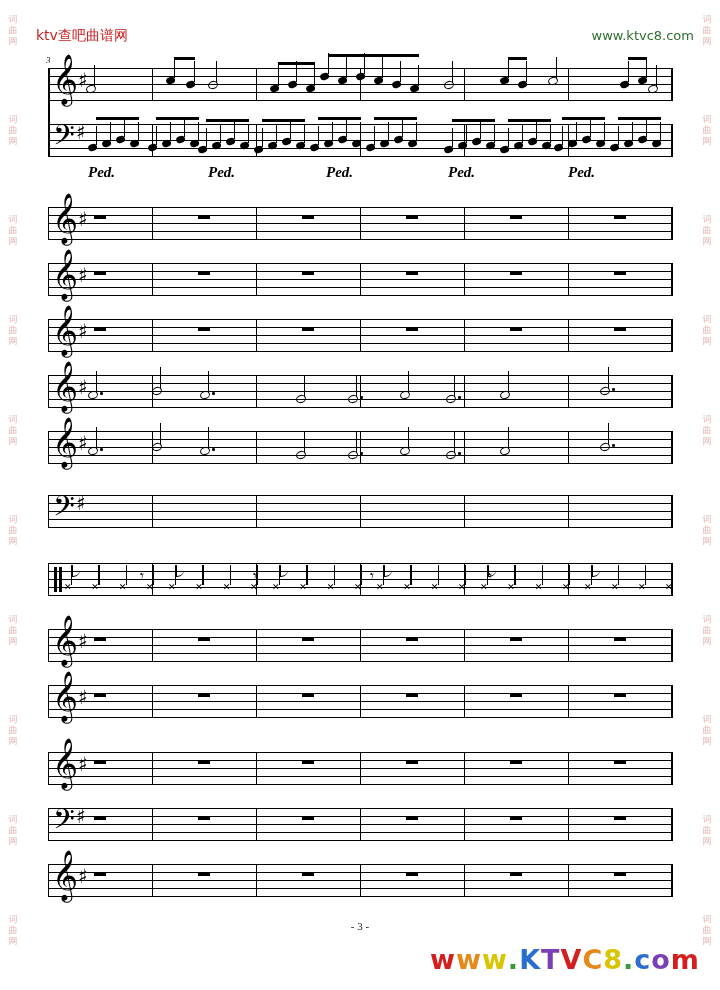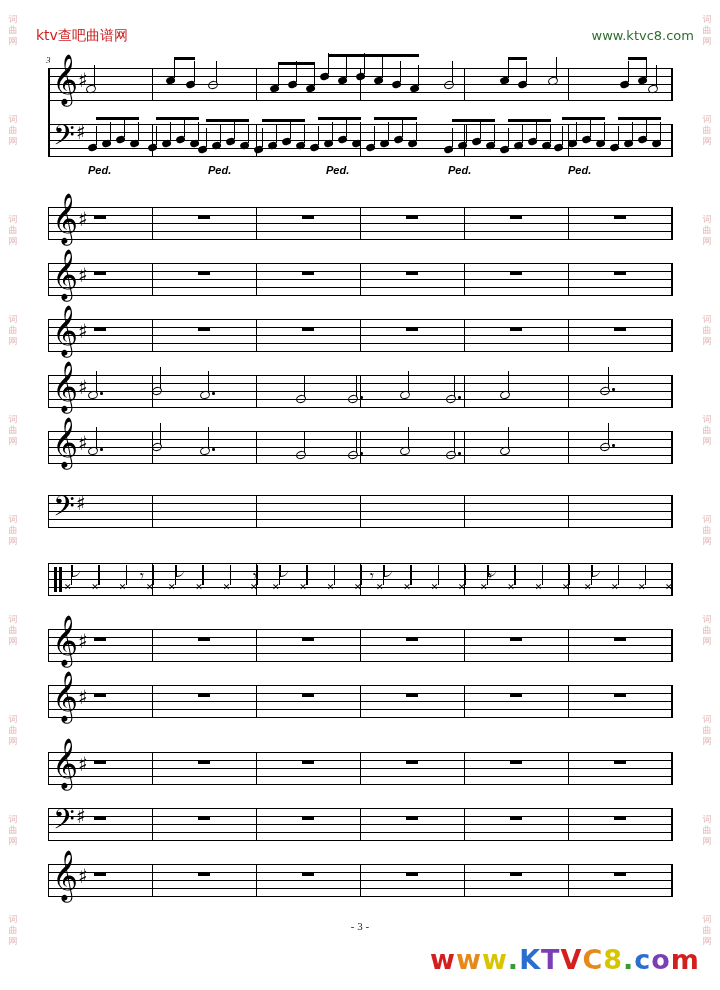--- a/index.html
+++ b/index.html
@@ -191,22 +191,22 @@
   }
   .restsym {
     position: absolute;
     font-size: 15px;
     line-height: 15px;
     font-family: "DejaVu Sans", sans-serif;
     color: #000;
   }
   .ped {
     position: absolute;
-    font-size: 11px;
-    font-family: Liberation Sans, sans-serif;
+    font-size: 15px;
+    font-family: Liberation Serif, serif;
     font-style: italic;
     font-weight: bold;
     color: #000;
   }
 
   .pagenum {
     position: absolute;
     left: 0; right: 0;
     top: 920px;
     text-align: center;

